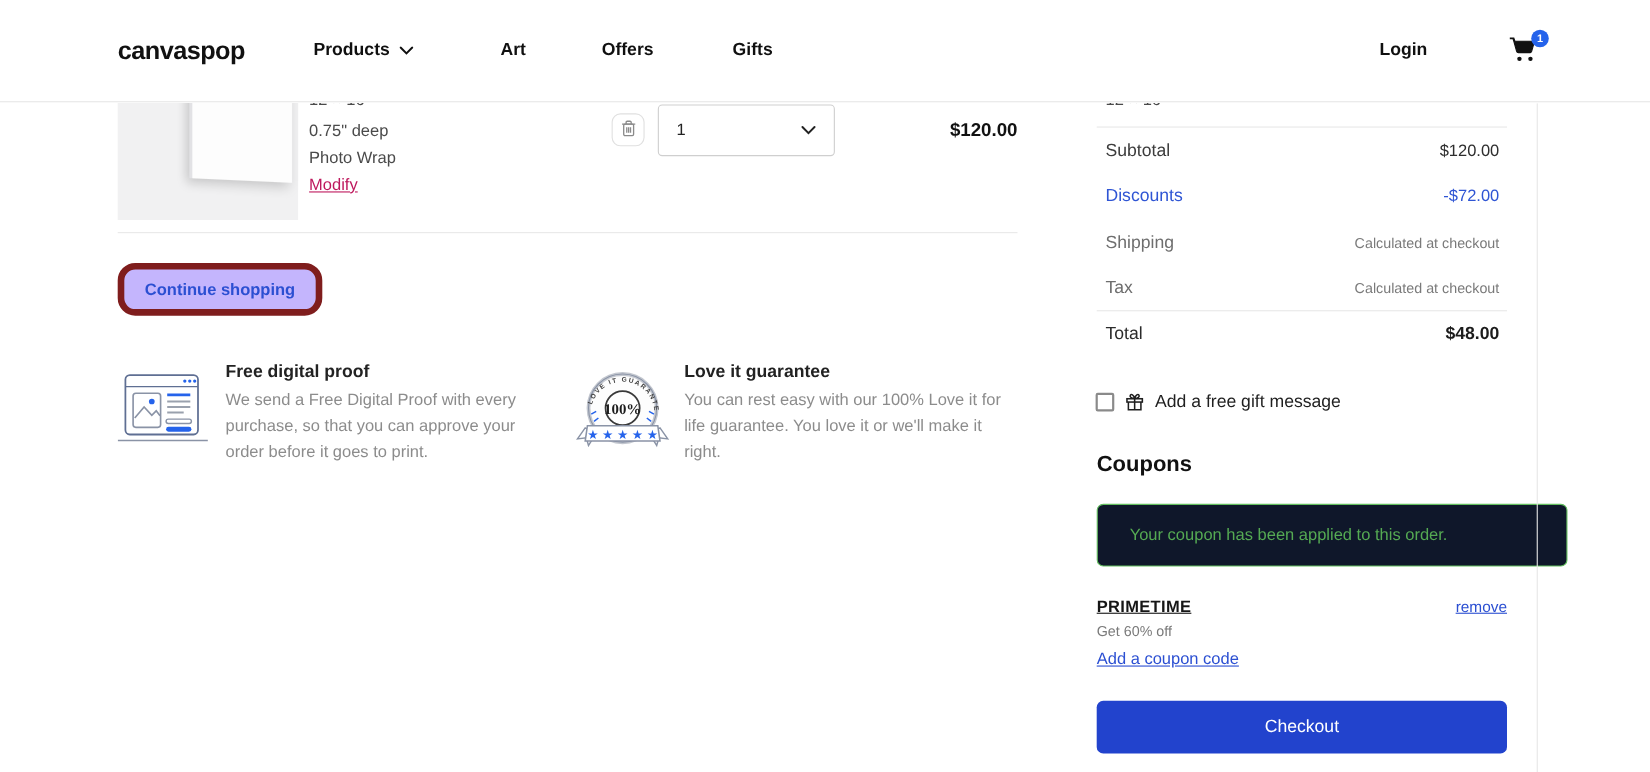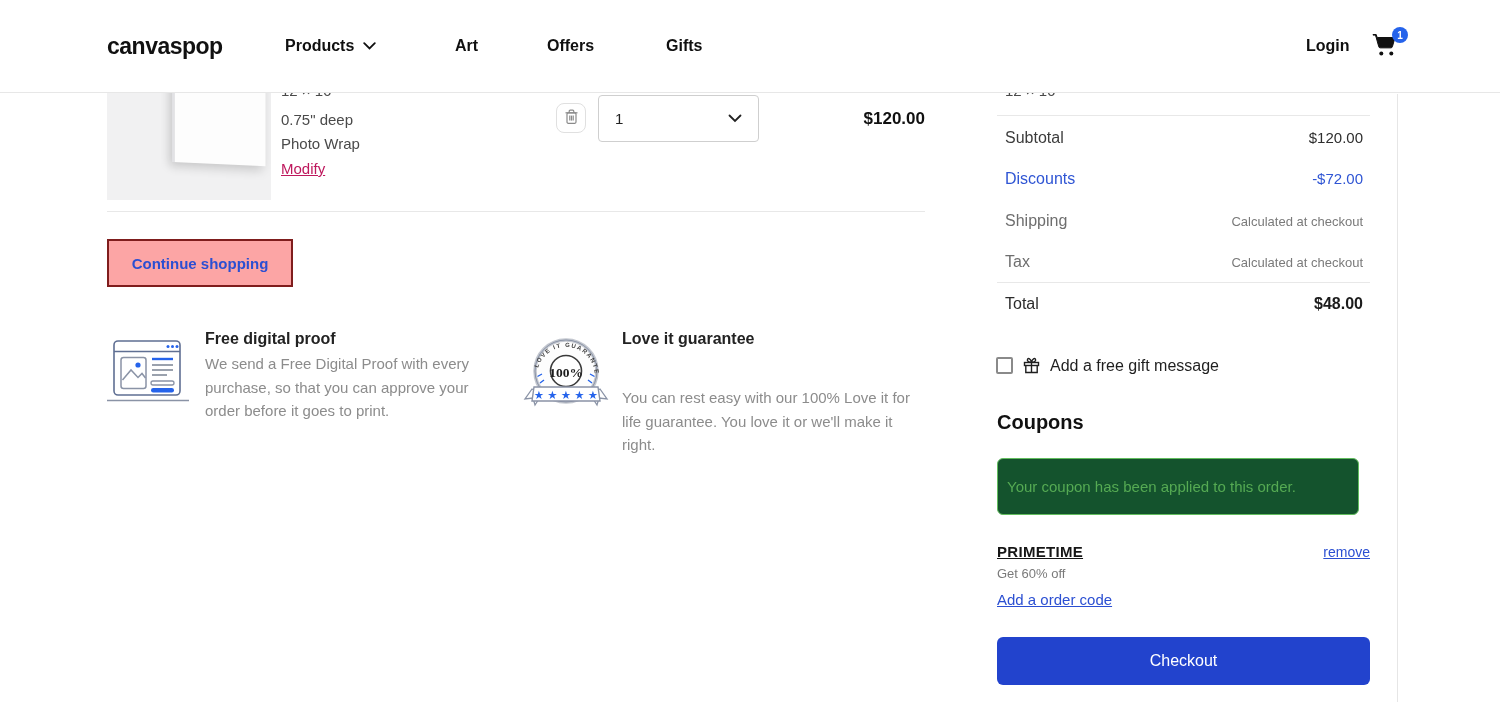--- a/index.html
+++ b/index.html
@@ -18,21 +18,21 @@
     letter-spacing:-0.5px; color:#111; cursor:pointer;
   }
   .nav-item {
     position:absolute; top:37px; font-size:16px; font-weight:600; color:#101010;
     cursor:pointer; display:flex; align-items:center; gap:9px;
   }
   .nav-products { left:285px; }
   .nav-art      { left:455px; }
   .nav-offers   { left:547px; }
   .nav-gifts    { left:666px; }
-  .login        { left:1306px; }
+  .login        { left:1254px; }
   .chev svg { display:block; }
   .cart-wrap { position:absolute; left:1372px; top:32px; width:30px; height:30px; cursor:pointer; }
   .cart-badge {
     position:absolute; right:-6px; top:-5px; width:16px; height:16px; border-radius:50%;
     color:#fff; font-size:10px; font-weight:700; display:flex; align-items:center; justify-content:center;
   }
   
   .prod-img {
     position:absolute; left:107px; top:36px; width:164px; height:164px;
     background:#f1f1f2; z-index:1; overflow:hidden;
@@ -63,34 +63,34 @@
     display:flex; align-items:center; padding:0 16px; font-size:15px; color:#222;
   }
   .qty-select .chev { margin-left:auto; }
   .item-price {
     position:absolute; left:775px; top:109px; width:150px; text-align:right;
     font-size:17px; font-weight:700; color:#111;
   }
   .left-divider { position:absolute; left:107px; top:211px; width:818px; height:1px; background:#e8e8e8; }
   .continue-btn {
     position:absolute; left:107px; top:239px; width:186px; height:48px;
-    border:2px solid #7f1d1d; border-radius:0; background:#fca5a5; color:#2b4fd2;
+    border:6px solid #7f1d1d; border-radius:16px; background:#c4b5fd; color:#2b4fd2;
     font-size:15px; font-weight:600; display:flex; align-items:center; justify-content:center;
     cursor:pointer; font-family:inherit;
   }
   .feature { position:absolute; top:328px; }
   .feat-1 { left:107px; width:400px; }
   .feat-2 { left:522px; width:400px; }
   .feat-icon { position:absolute; left:0; top:10px; }
   .feat-title { position:absolute; left:98px; top:2px; font-size:16px; font-weight:700; color:#222; }
   .feat-2 .feat-title { left:100px; }
   .feat-body {
     position:absolute; left:98px; top:24px; width:302px; font-size:15px; line-height:23.5px; color:#8c8c8c;
   }
-  .feat-2 .feat-body { left:100px; width:290px;margin-top:34px; }
+  .feat-2 .feat-body { left:100px; width:290px; }
   
   .side-size-clip { position:absolute; left:1005px; top:82px; font-size:15px; color:#4a4a4a; z-index:1; }
   .side-divider { position:absolute; left:997px; width:373px; height:1px; background:#e8e8e8; }
   .sd-1 { top:115px; } .sd-2 { top:282px; }
   .srow { position:absolute; left:1005px; width:358px; display:flex; justify-content:space-between; align-items:baseline; }
   .srow .lab { font-size:16px; color:#3c3c3c; }
   .srow .val { font-size:15px; color:#2e2e2e; }
   .srow-subtotal { top:129px; }
   .srow-discounts { top:170px; }
   .srow-discounts .lab, .srow-discounts .val { color:#2f55d4; }
@@ -100,23 +100,23 @@
   .srow-shipping .lab, .srow-tax .lab { color:#6e6e6e; }
   .muted-val { font-size:13px !important; color:#7a7a7a !important; }
   .srow-total { top:295px; }
   .srow-total .lab { color:#2b2b2b; }
   .srow-total .val { font-weight:700; color:#1c1c1c; font-size:16px; }
   .gift-row { position:absolute; left:996px; top:357px; display:flex; align-items:flex-start; gap:10px; }
   .gift-checkbox { width:17px; height:17px; accent-color:#2b4fd2; border:2px solid #8a8a8a; appearance:none; border-radius:2px; cursor:pointer; }
   .gift-label { font-size:16px; color:#1f1f1f; }
   .coupons-h { position:absolute; left:997px; top:411px; font-size:20px; font-weight:700; color:#111; }
   .coupon-box {
-    position:absolute; left:997px; top:458px; width:362px; height:57px;
-    border:1px solid #62bd5e; border-radius:6px; background:#14532d;
-    display:flex; align-items:center; padding-left:9px;
+    position:absolute; left:997px; top:458px; width:428px; height:57px;
+    border:1px solid #62bd5e; border-radius:6px; background:#0f172a;
+    display:flex; align-items:center; padding-left:29px;
     font-size:15px; color:#55aa53;
   }
   .code-row { position:absolute; left:997px; top:543px; width:373px; display:flex; justify-content:space-between; align-items:baseline; }
   .code-name { font-size:15px; font-weight:700; color:#161616; letter-spacing:0.3px;text-decoration:underline; }
   .remove-link { font-size:14px; color:#2b4fd2; text-decoration:underline; cursor:pointer; }
   .code-desc { position:absolute; left:997px; top:566px; font-size:13px; color:#7a7a7a; }
   .add-coupon { position:absolute; left:997px; top:591px; font-size:15px; color:#2b4fd2; text-decoration:underline; cursor:pointer; }
   .checkout-btn {
     position:absolute; left:997px; top:637px; width:373px; height:48px;
     border:none; border-radius:6px; color:#fff; font-size:16px; cursor:pointer;
@@ -256,21 +256,21 @@
 
 <div class="coupon-box">
   <span>Your coupon has been applied to this order.</span>
 </div>
 
 <div class="code-row">
   <span class="code-name">PRIMETIME</span>
   <a class="remove-link">remove</a>
 </div>
 <div class="code-desc">Get 60% off</div>
-<a class="add-coupon">Add a order code</a>
+<a class="add-coupon">Add a coupon code</a>
 
 <button class="checkout-btn" style="background: rgb(34, 67, 205);">Checkout</button>
 
 <div class="right-edge"></div>
 
 <div class="header">
   <div class="logo">canvaspop</div>
 
   <div class="nav-item nav-products">
     <span>Products</span>

